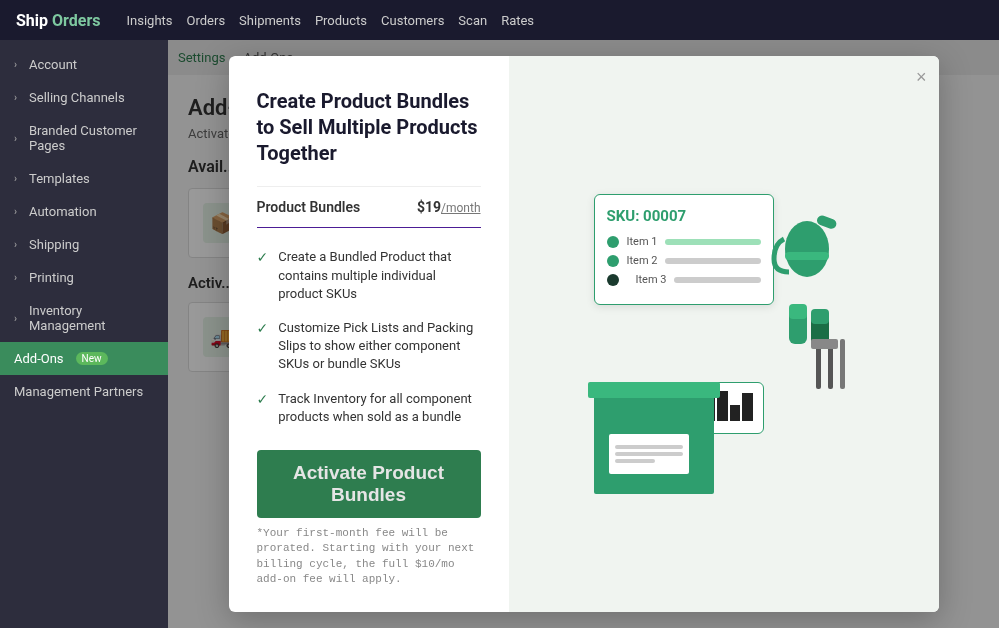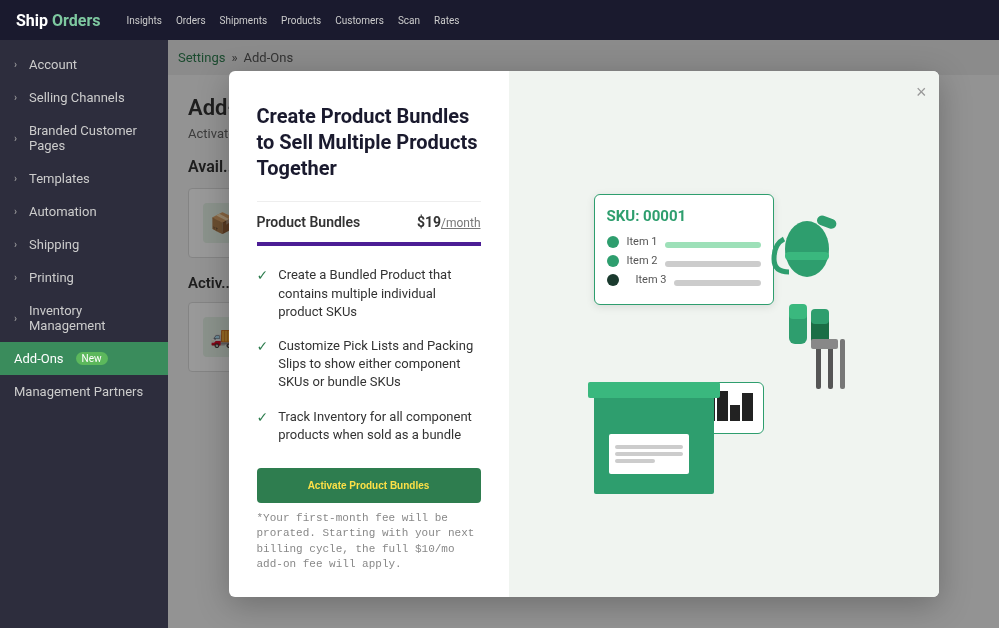--- a/index.html
+++ b/index.html
@@ -21,21 +21,21 @@
       font-size: 16px;
       display: flex;
       align-items: center;
       gap: 4px;
       margin-right: 12px;
     }
     .logo-ship { color: white; }
     .logo-station { color: #7ec8a0; }
     .nav-item {
       color: #ccc;
-      font-size: 10px;
+      font-size: 13px;
       cursor: pointer;
       text-decoration: none;
     }
 
     
     .main-layout {
       display: flex;
       flex: 1;
       overflow: hidden;
     }
@@ -178,21 +178,21 @@
       color: #1a1a2e;
       line-height: 1.3;
       margin-bottom: 20px;
     }
 
     .modal-price-row {
       display: flex;
       justify-content: space-between;
       align-items: center;
       border-top: 1px solid #eee;
-      border-bottom: 4px solid #4c1d95;
+      border-bottom: 1px solid #4c1d95;
       padding: 12px 0;
       margin-bottom: 20px;
     }
     .modal-product-name {
       font-size: 14px;
       font-weight: 600;
       color: #333;
     }
     .modal-price {
       font-size: 14px;
@@ -219,25 +219,25 @@
       flex-shrink: 0;
     }
     .feature-text {
       font-size: 13px;
       color: #333;
       line-height: 1.4;
     }
 
     .activate-btn {
       background: #2e7d4f;
-      color: #fde047;
+      color: #e5e5e5;
       border: none;
       border-radius: 4px;
       padding: 12px;
-      font-size: 10px;
+      font-size: 19px;
       font-weight: 600;
       cursor: pointer;
       width: 100%;
       margin-bottom: 8px;
     }
 
     .modal-disclaimer {
       font-size: 11px;
       color: #888;
       line-height: 1.4;
@@ -287,21 +287,21 @@
       box-shadow: 0 2px 8px rgba(0,0,0,0.1);
     }
     .sku-header {
       font-size: 15px;
       font-weight: 700;
       color: #2e9e6e;
       margin-bottom: 10px;
     }
     .sku-item {
       display: flex;
-      align-items: flex-end;
+      align-items: center;
       gap: 8px;
       margin-bottom: 6px;
     }
     .sku-dot {
       width: 12px;
       height: 12px;
       border-radius: 50%;
       flex-shrink: 0;
     }
     .sku-dot-green { background: #2e9e6e; }
@@ -507,21 +507,21 @@
 
           <button class="activate-btn">Activate Product Bundles</button>
 
           <div class="modal-disclaimer">*Your first-month fee will be prorated. Starting with your next billing cycle, the full $10/mo add-on fee will apply.</div>
         </div>
 
         <div class="modal-right">
           <div class="illustration">
 
             <div class="sku-card">
-              <div class="sku-header">SKU: 00001</div>
+              <div class="sku-header">SKU: 00007</div>
               <div class="sku-item">
                 <div class="sku-dot sku-dot-green"></div>
                 <span style="font-size:11px;color:#555;">Item 1</span>
                 <div class="sku-bar" style="width:60px;background:#9de0b8;"></div>
               </div>
               <div class="sku-item">
                 <div class="sku-dot sku-dot-green"></div>
                 <span style="font-size:11px;color:#555;">Item 2</span>
                 <div class="sku-bar" style="width:45px;background:#ccc;"></div>
               </div>

